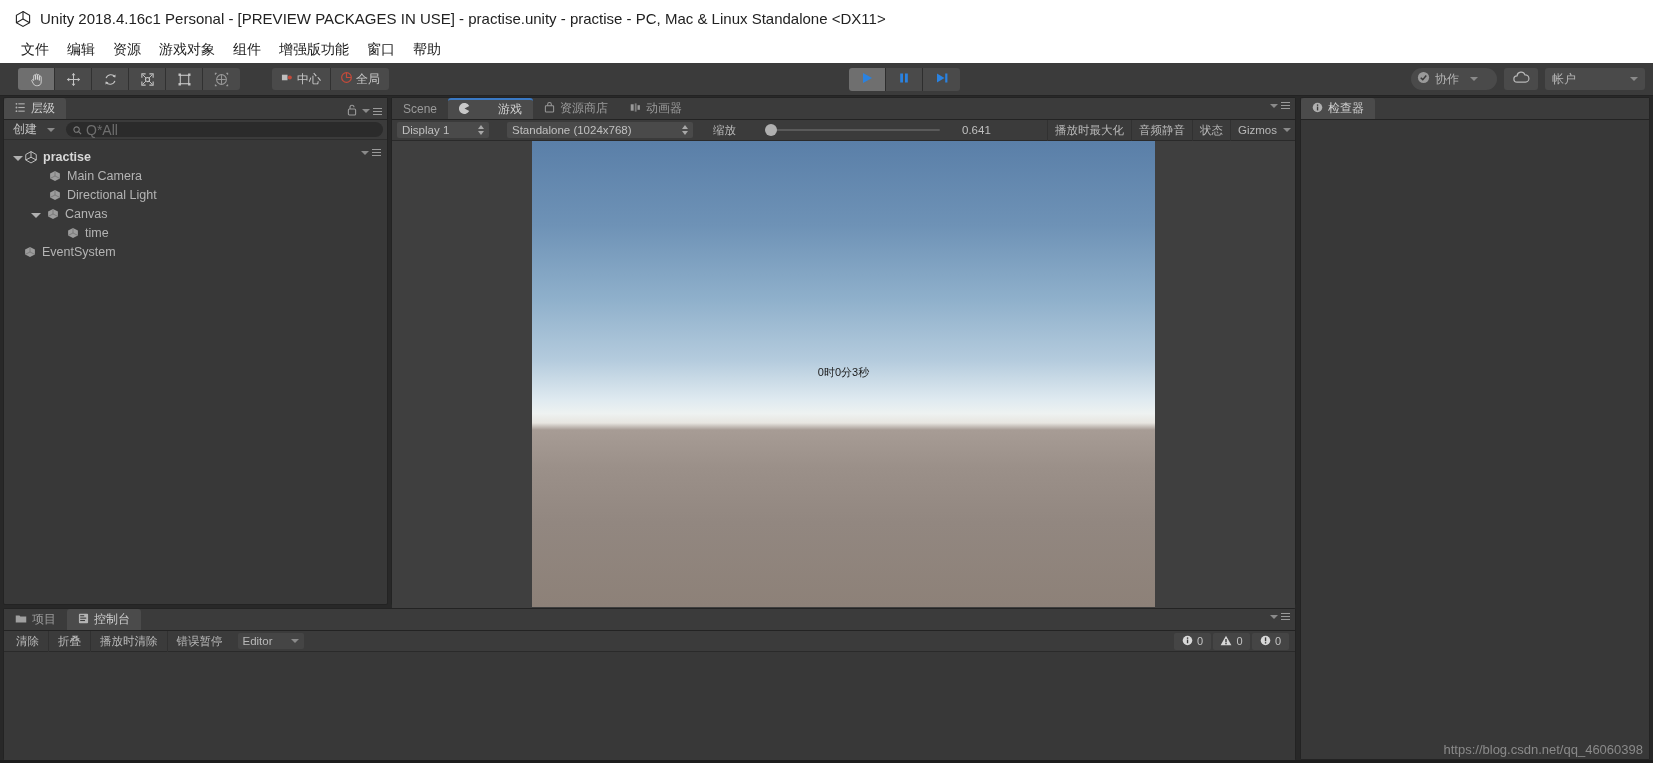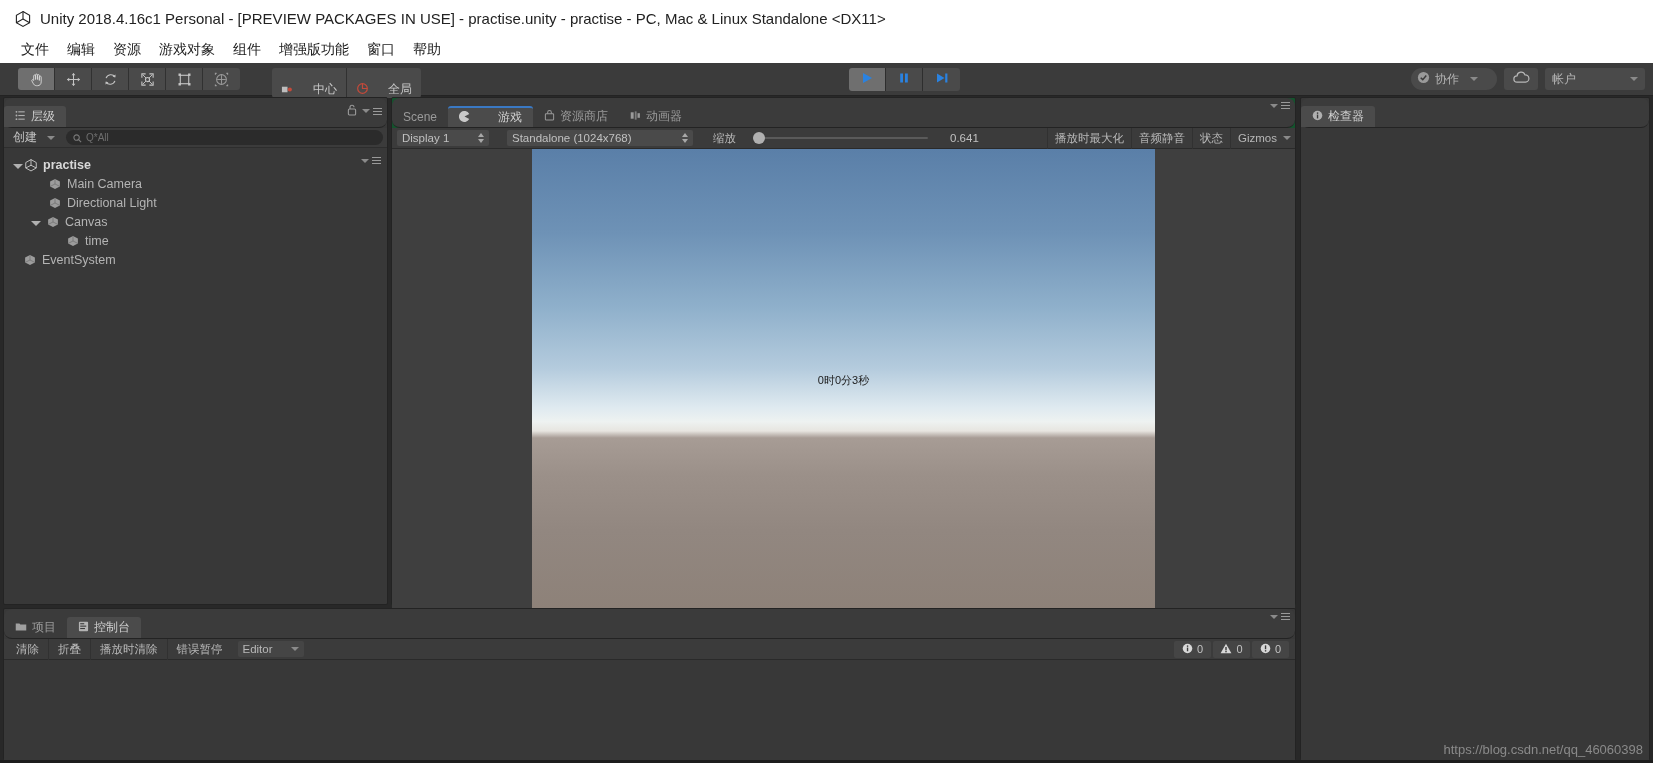--- a/index.html
+++ b/index.html
@@ -51,22 +51,22 @@
     display: flex; align-items: center; justify-content: center;
     cursor: pointer;
   }
   .tool-btn:first-child { border-radius: 3px 0 0 3px; }
   .tool-btn:last-child { border-radius: 0 3px 3px 0; border-right: none; }
   .tool-btn.sel { background: #6f6f6f; }
   .tool-btn svg { display: block; }
 
   .pivot-group { display: flex; margin-left: 32px; height: 22px; }
   .pivot-btn {
-    height: 30px; background: #4a4a4a; color: #c8c8c8; font-size: 12px;
-    display: flex; align-items: flex-end; padding: 0 9px; gap: 19px;
+    height: 22px; background: #4a4a4a; color: #c8c8c8; font-size: 12px;
+    display: flex; align-items: center; padding: 0 9px; gap: 3px;
     border-right: 1px solid #313131; cursor: pointer; white-space: nowrap;
   }
   .pivot-btn:first-child { border-radius: 3px 0 0 3px; }
   .pivot-btn:last-child { border-radius: 0 3px 3px 0; border-right: none; }
 
   .play-group {
     position: absolute; left: 849px; top: 5px;
     display: flex; height: 23px;
   }
   .play-btn {
@@ -110,22 +110,22 @@
     position: absolute; left: 1300px; top: 97px; width: 350px; height: 663px;
     background: #383838; border: 1px solid #232323; border-radius: 2px;
   }
   .console {
     position: absolute; left: 3px; top: 608px; width: 1293px; height: 152px;
     background: #383838; border: 1px solid #232323; border-radius: 2px;
   }
 
   
   .tabrow {
-    height: 30px; background: #3b3b3b; display: flex; align-items: flex-end;
-    position: relative; border-bottom: 1px solid #232323; border-radius: 8px;
+    height: 22px; background: #3b3b3b; display: flex; align-items: flex-end;
+    position: relative; border-bottom: 1px solid #232323;
   }
   .tab {
     height: 21px; display: flex; align-items: center; gap: 5px;
     padding: 0 11px; font-size: 12px; color: #9a9a9a;
     background: transparent; cursor: pointer; white-space: nowrap;
     border-radius: 3px 3px 0 0;
   }
   .tab.active { background: #4b4b4b; color: #cfcfcf; }
   .tab.active.blue { border-top: 2px solid #3a79c4; gap: 28px; }
   .tab-icons {
@@ -141,21 +141,21 @@
     padding: 0 4px; gap: 6px; border-bottom: 1px solid #2d2d2d;
   }
   .create-btn {
     font-size: 12px; color: #c2c2c2; display: flex; align-items: center; gap: 4px;
     padding: 1px 5px; cursor: pointer;
   }
   .search-field {
     flex: 1; height: 15px; background: #2b2b2b; border-radius: 8px;
     display: flex; align-items: center; padding: 0 7px; gap: 4px;
   }
-  .search-field .ph { font-size: 10px; color: #6e6e6e; }
+  .search-field .ph { font-size: 14px; color: #6e6e6e; }
   .hier-body { padding-top: 5px; position: relative; }
   .hier-row {
     height: 19px; display: flex; align-items: flex-end; font-size: 12.5px;
     color: #b4b4b4; padding-left: 6px; cursor: pointer; position: relative;
   }
   .hier-row.root { color: #d8d8d8; font-weight: bold; }
   .disclosure {
     width: 12px; height: 12px; display: flex; align-items: center; justify-content: center;
     flex: 0 0 auto; cursor: pointer;
   }
@@ -174,21 +174,21 @@
   }
   .gt-popup {
     height: 16px; background: #4a4a4a; border-radius: 2px; display: flex;
     align-items: center; justify-content: space-between; padding: 0 5px;
     color: #c0c0c0; font-size: 11.5px; cursor: pointer; margin-right: 6px;
   }
   .stepper { display: flex; flex-direction: column; gap: 2px; margin-left: 8px; }
   .stepper i { width: 0; height: 0; border-left: 3.5px solid transparent; border-right: 3.5px solid transparent; }
   .stepper i.up { border-bottom: 4px solid #a8a8a8; }
   .stepper i.dn { border-top: 4px solid #a8a8a8; }
-  .zoom-label { color: #b8b8b8; margin: 0 5px 0 2px; }
+  .zoom-label { color: #b8b8b8; margin: 0 17px 0 2px; }
   .slider { width: 175px; height: 16px; position: relative; display: flex; align-items: center; }
   .slider .track { position: absolute; left: 0; right: 0; height: 2px; background: #5a5a5a; border-radius: 1px; }
   .slider .knob { position: absolute; left: 0px; width: 12px; height: 12px; border-radius: 50%; background: #b0b0b0; }
   .zoom-val { color: #c0c0c0; font-size: 11.5px; margin-left: 10px; width: 40px; }
   .gt-toggle {
     font-size: 11.5px; color: #b8b8b8; padding: 0 7px; height: 21px;
     display: flex; align-items: center; cursor: pointer; white-space: nowrap;
     border-left: 1px solid #313131;
   }
   .gt-right { margin-left: auto; display: flex; align-items: center; height: 21px; }

